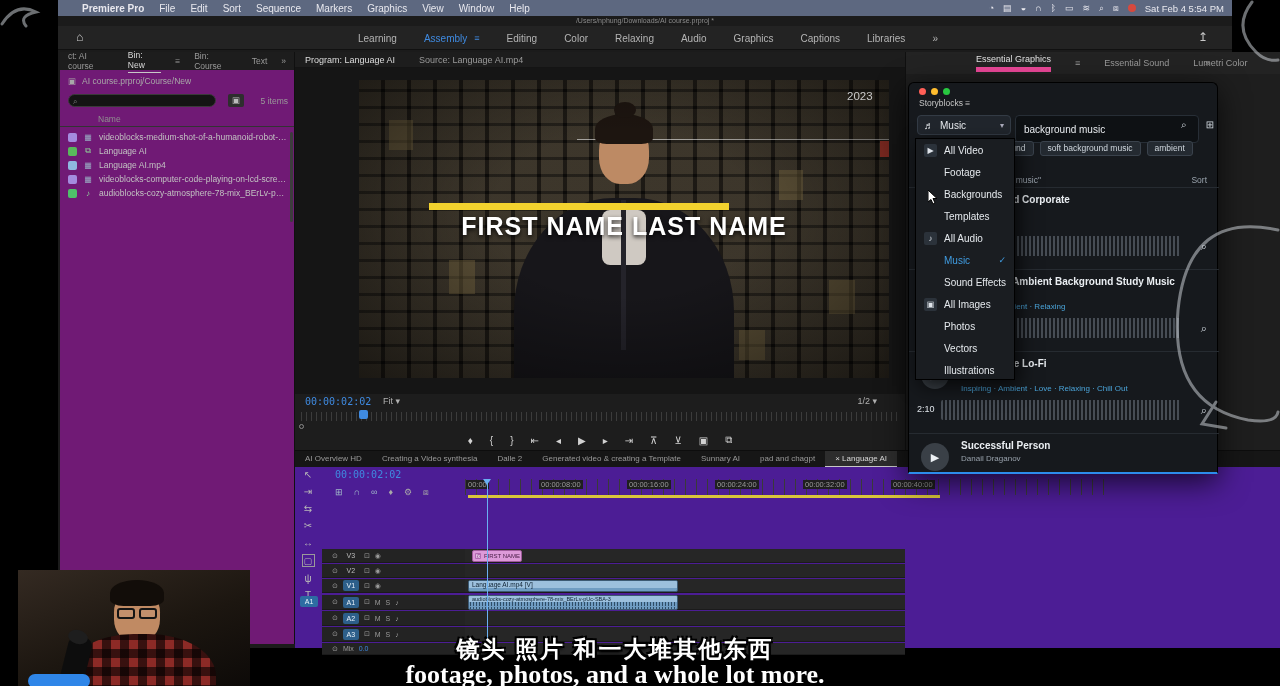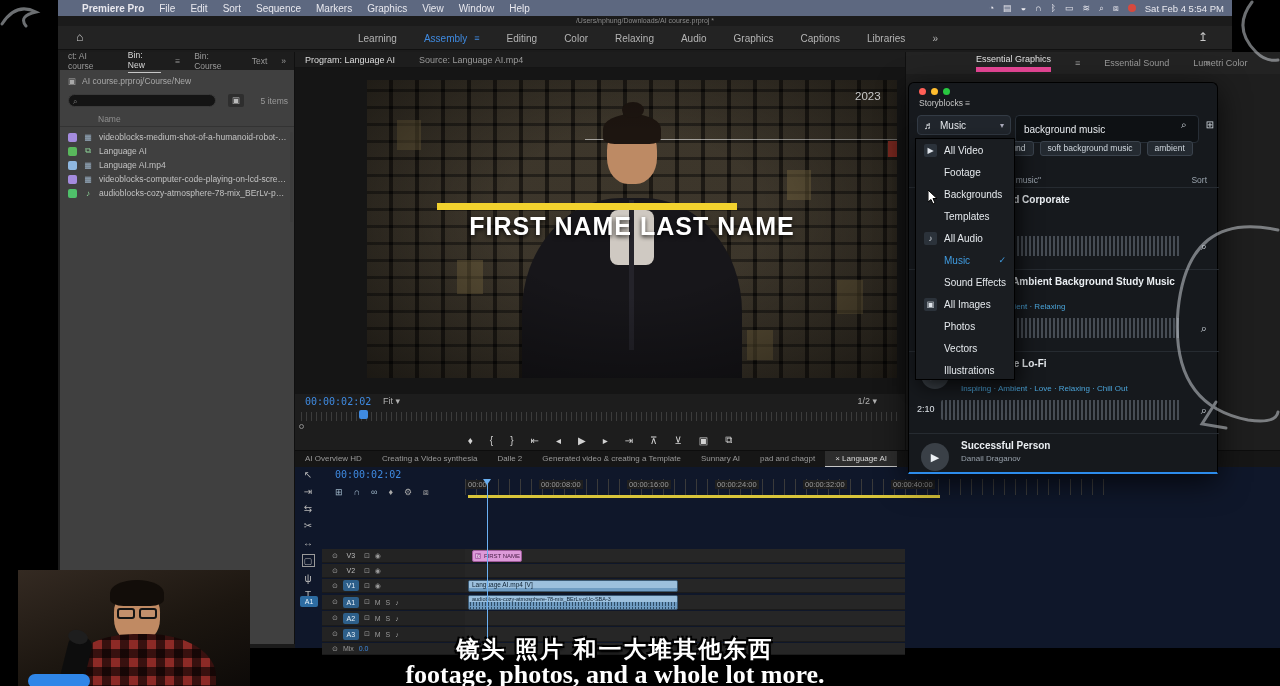--- a/index.html
+++ b/index.html
@@ -23,21 +23,21 @@
   #titlebar { left:58px; top:16px; width:1174px; height:10px; background:#1b1b1b; text-align:center; font-size:7px; color:#8a8a8a; line-height:10px; }
   #wsbar { left:58px; top:26px; width:1174px; height:24px; background:#232323; border-bottom:1px solid #111; }
   #wsbar .home { position:absolute; left:18px; top:4px; font-size:12px; color:#c8c8c8; }
   #wstabs { position:absolute; left:300px; top:0; height:24px; display:flex; align-items:center; gap:27px; font-size:10px; color:#b4b4b4; }
   #wstabs .wtab.active { color:#3f8ae0; }
   #wstabs .wsmenu { color:#3f8ae0; font-size:9px; margin-left:-20px; }
   #wsbar .share { position:absolute; right:24px; top:4px; font-size:12px; color:#c8c8c8; }
   #winbg { left:58px; top:50px; width:1174px; height:598px; background:#1b1b1b; }
 
   
-  #proj { left:60px; top:52px; width:235px; height:592px; background:#404040; border-right:1px solid #101010; font-size:8.5px; }
+  #proj { left:60px; top:52px; width:235px; height:592px; background:#701a75; border-right:1px solid #101010; font-size:8.5px; }
   #proj .tabs { position:absolute; left:0; top:0; width:100%; height:18px; background:#1d1d1d; display:flex; align-items:center; gap:14px; padding:0 8px; color:#9a9a9a; }
   #proj .tabs .active { color:#d8d8d8; border-bottom:1px solid #c8c8c8; padding-bottom:2px; }
   #proj .pathrow { position:absolute; left:8px; top:24px; display:flex; gap:6px; color:#a8a8a8; align-items:center; }
   #proj .searchrow { position:absolute; left:8px; top:42px; width:220px; height:14px; }
   #proj .searchbox { position:absolute; left:0; top:0; width:148px; height:13px; background:#141414; border:1px solid #3a3a3a; border-radius:7px; color:#888; font-size:8px; padding-left:14px; line-height:12px; }
   #proj .searchbox .mag { position:absolute; left:4px; top:1px; }
   #proj .fbtn { position:absolute; left:160px; top:0; width:16px; height:13px; background:#2e2e2e; border-radius:2px; text-align:center; line-height:13px; color:#bbb; }
   #proj .count { position:absolute; right:0; top:2px; color:#9a9a9a; }
   #proj .colhead { position:absolute; left:38px; top:62px; color:#8f8f8f; }
   #proj .colline { position:absolute; left:0; top:74px; width:100%; height:1px; background:#333; }
@@ -45,21 +45,21 @@
   .prow .sw { width:9px; height:9px; border-radius:2px; flex:0 0 auto; }
   .prow .pic { width:12px; text-align:center; color:#9ab0c4; font-size:8px; flex:0 0 auto; }
   .prow .nm { max-width:190px; }
   #proj .vscroll { position:absolute; right:1px; top:80px; width:3px; height:90px; background:#3d3d3d; border-radius:2px; }
 
   
   #pmon { left:295px; top:52px; width:610px; height:398px; background:#1d1d1d; }
   #pmon .tabs { position:absolute; top:0; left:0; width:100%; height:16px; background:#1d1d1d; border-bottom:1px solid #141414; display:flex; gap:24px; padding:0 10px; align-items:center; font-size:9px; color:#9a9a9a; }
   #pmon .tabs .active { color:#dcdcdc; }
   #viewer { position:absolute; left:0; top:16px; width:610px; height:326px; background:#151515; }
-  #video { position:absolute; left:72px; top:12px; width:530px; height:298px; overflow:hidden;
+  #video { position:absolute; left:64px; top:12px; width:530px; height:298px; overflow:hidden;
     background-color:#211d19;
     background-image:
       repeating-linear-gradient(90deg, rgba(255,233,175,.07) 0 22px, rgba(0,0,0,.38) 22px 26px),
       repeating-linear-gradient(0deg, rgba(255,226,160,.06) 0 14px, rgba(0,0,0,.42) 14px 17px);
   }
   #video .vig { position:absolute; inset:0; background:radial-gradient(ellipse at 50% 45%, rgba(0,0,0,0) 35%, rgba(0,0,0,.55) 100%); }
   .litwin { position:absolute; background:#7d6a42; opacity:.45; }
   #person-body { position:absolute; left:155px; top:118px; width:220px; height:190px; background:#17161a; border-radius:45% 45% 0 0 / 60% 60% 0 0; }
   #person-shirt { position:absolute; left:243px; top:130px; width:44px; height:55px; background:#cfc9c2; border-radius:8px; }
   #person-zip { position:absolute; left:262px; top:120px; width:5px; height:150px; background:#24232a; }
@@ -112,21 +112,21 @@
   
   #sbmenu { left:915px; top:138px; width:100px; height:242px; background:#1a1d21; border:1px solid #000; box-shadow:4px 6px 18px rgba(0,0,0,.7); z-index:60; font-size:10px; }
   .mrow { position:relative; height:22px; display:flex; align-items:center; gap:7px; padding-left:8px; color:#e4e8ec; }
   .mrow .gic { width:13px; height:13px; background:#2b323a; border-radius:2px; font-size:8px; color:#dfe4ea; text-align:center; line-height:13px; flex:0 0 auto; }
   .mrow.sub { padding-left:28px; }
   .mrow.sel { color:#3f9be0; }
   .mrow .chk { position:absolute; right:8px; color:#3f9be0; font-size:9px; }
   #cursor { left:928px; top:190px; z-index:70; }
 
   
-  #tl { left:295px; top:450px; width:985px; height:198px; background:#0f172a; border-top:1px solid #0d0d0d; }
+  #tl { left:295px; top:450px; width:985px; height:198px; background:#4c1d95; border-top:1px solid #0d0d0d; }
   #tl .seqtabs { position:absolute; left:0; top:0; width:100%; height:16px; background:#161616; display:flex; align-items:center; font-size:8px; color:#9a9a9a; }
   #tl .seqtabs .stab { padding:0 10px; height:16px; line-height:16px; white-space:nowrap; }
   #tl .seqtabs .stab.active { background:#2d2d2d; color:#dadada; border-bottom:1px solid #c8c8c8; }
   #tools { position:absolute; left:1px; top:18px; width:24px; height:160px; display:flex; flex-direction:column; align-items:center; gap:6px; font-size:10px; color:#b8b8b8; }
   #tools .boxed { border:1px solid #9a9a9a; width:13px; height:13px; line-height:12px; text-align:center; font-size:9px; }
   #tl .tc { position:absolute; left:40px; top:18px; color:#3f8ae0; font-size:10px; }
   #tl .hicons { position:absolute; left:40px; top:36px; display:flex; gap:11px; font-size:9px; color:#9fb6c8; }
   #tl .hicons span:nth-child(n+4){ color:#a8a8a8; }
   #ruler { position:absolute; left:170px; top:28px; width:640px; height:16px; background:repeating-linear-gradient(90deg,#3a3a3a 0 1px, transparent 1px 11px); }
   #ruler .rl { position:absolute; top:1px; font-size:7.5px; color:#9a9a9a; background:#1f1f1f; padding:0 2px; }

